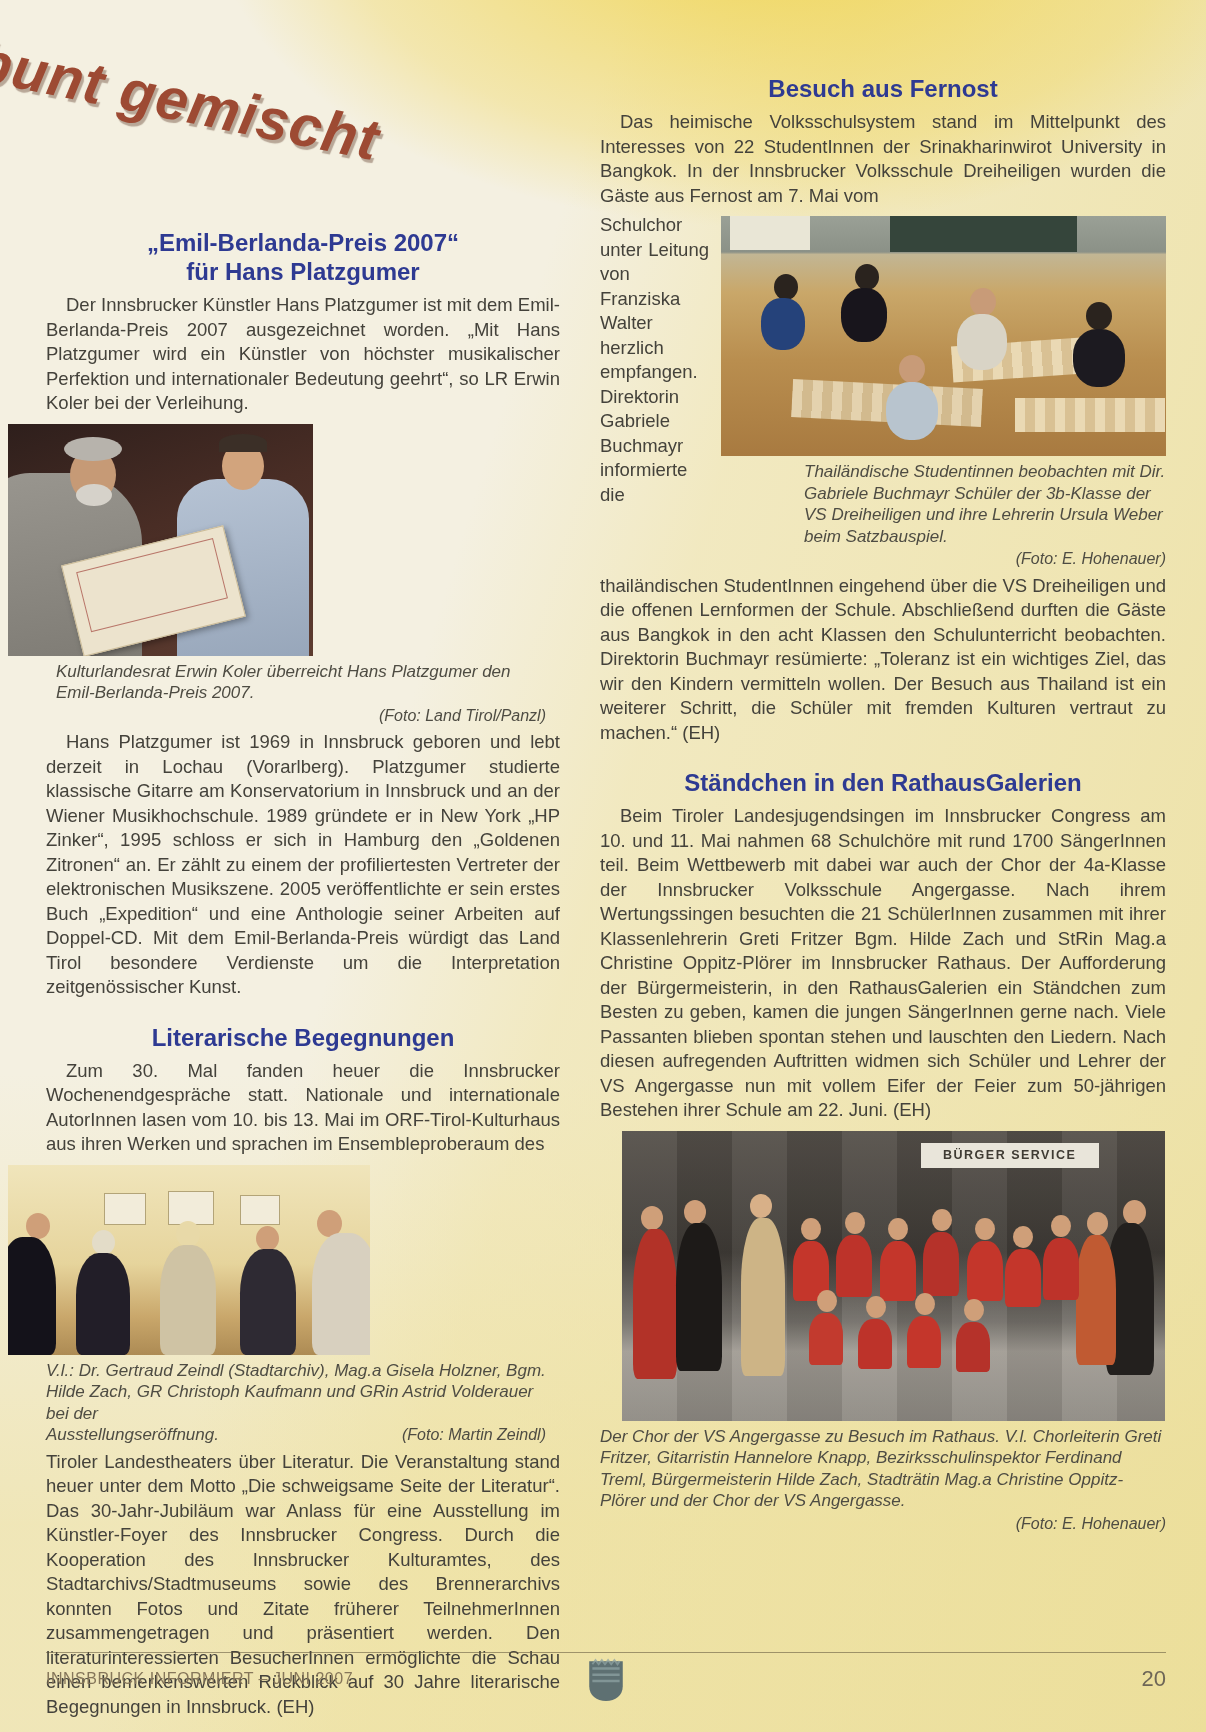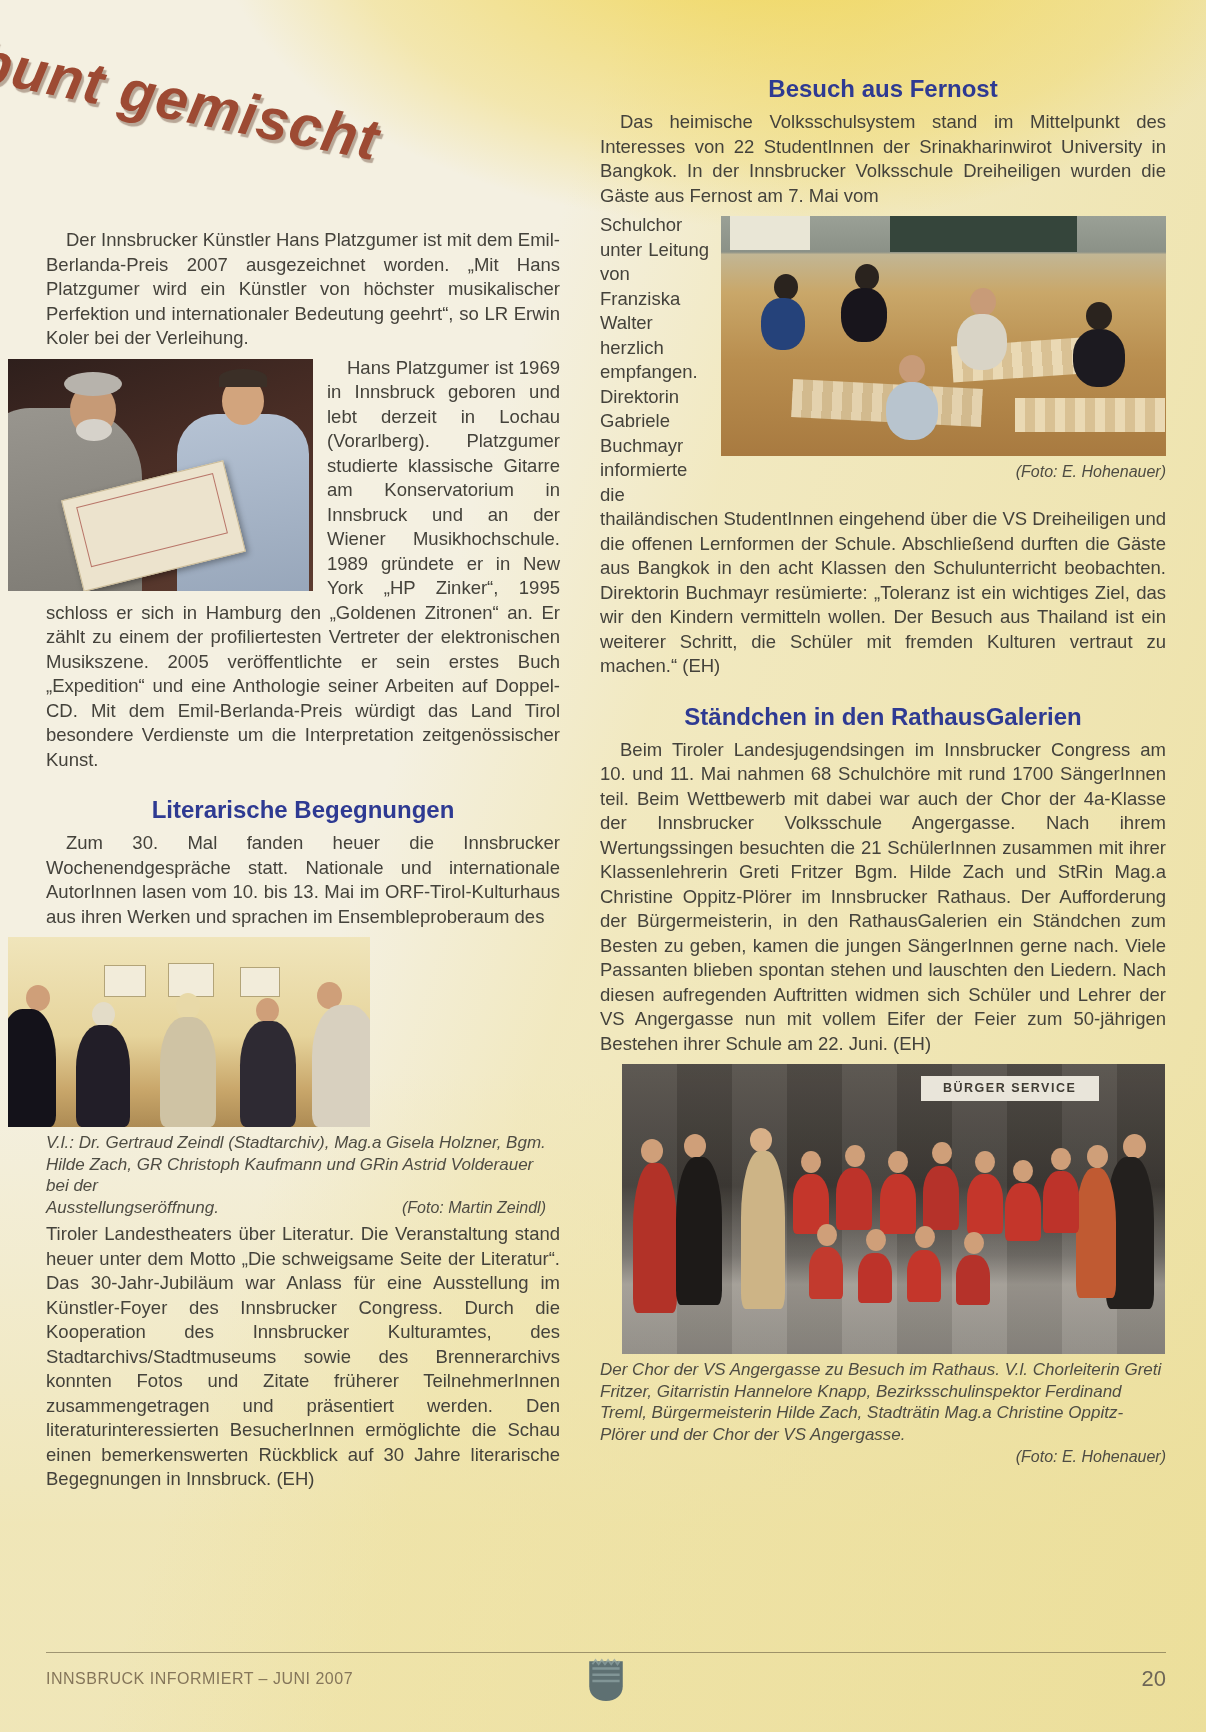--- a/index.html
+++ b/index.html
@@ -60,36 +60,42 @@
 <body>
 
 <div class="page">
   <div class="bg-wash"></div>
 
   <div class="logo">bunt gemischt</div>
 
   <div class="col col-left">
 
     <section>
+      <h2>
+        <span>„Emil-Berlanda-Preis 2007“</span><br>
+        <span>für Hans Platzgumer</span>
+      </h2>
       <p class="body indent">Der Innsbrucker Künstler Hans Platzgumer ist mit dem Emil-Berlanda-Preis 2007 ausgezeichnet worden. „Mit Hans Platzgumer wird ein Künstler von höchster musikalischer Perfektion und internationaler Bedeutung geehrt“, so LR Erwin Koler bei der Verleihung.</p>
 
       <figure class="fl bleed">
         <div class="photo photo-award">
           <div class="ph-fig" style="left:-28px;bottom:-22px;width:162px;height:205px;background:linear-gradient(170deg,#99968f,#7c7972);border-radius:50px 70px 0 0;"></div>
           <div class="ph-head" style="left:62px;top:24px;width:46px;height:54px;background:#c69a76;"></div>
           <div class="ph-head" style="left:56px;top:13px;width:58px;height:24px;background:#b7b3ac;"></div>
           <div class="ph-head" style="left:68px;top:60px;width:36px;height:22px;background:#d6d2ca;"></div>
           <div class="ph-fig" style="right:4px;bottom:-18px;width:132px;height:195px;background:linear-gradient(170deg,#b6c3d4,#95a4b8);border-radius:40px 40px 0 0;"></div>
           <div class="ph-head" style="right:49px;top:18px;width:42px;height:48px;background:#d2a47d;"></div>
           <div class="ph-head" style="right:46px;top:10px;width:48px;height:18px;background:#3b2f27;border-radius:50% 50% 0 0;"></div>
           <div style="position:absolute;left:62px;top:120px;width:165px;height:92px;background:#ece3cd;border:1px solid #cbbb97;transform:rotate(-14deg);box-shadow:2px 3px 6px rgba(0,0,0,0.35);">
             <div style="margin:9px 12px;height:60px;border:1px solid #9c3b33;opacity:.65;"></div>
           </div>
         </div>
         <figcaption class="cap-ind">
+          <div>Kulturlandesrat Erwin Koler überreicht Hans Platzgumer den Emil-Berlanda-Preis 2007.</div>
+          <div class="credit">(Foto: Land Tirol/Panzl)</div>
         </figcaption>
       </figure>
       <p class="body indent">Hans Platzgumer ist 1969 in Innsbruck geboren und lebt derzeit in Lochau (Vorarlberg). Platzgumer studierte klassische Gitarre am Konservatorium in Innsbruck und an der Wiener Musikhochschule. 1989 gründete er in New York „HP Zinker“, 1995 schloss er sich in Hamburg den „Goldenen Zitronen“ an. Er zählt zu einem der profiliertesten Vertreter der elektronischen Musikszene. 2005 veröffentlichte er sein erstes Buch „Expedition“ und eine Anthologie seiner Arbeiten auf Doppel-CD. Mit dem Emil-Berlanda-Preis würdigt das Land Tirol besondere Verdienste um die Interpretation zeitgenössischer Kunst.</p>
       <div class="clear"></div>
     </section>
 
     <section>
       <h2 class="mt">Literarische Begegnungen</h2>
       <p class="body indent">Zum 30. Mal fanden heuer die Innsbrucker Wochenendgespräche statt. Nationale und internationale AutorInnen lasen vom 10. bis 13. Mai im ORF-Tirol-Kulturhaus aus ihren Werken und sprachen im Ensembleproberaum des</p>
 
@@ -140,20 +146,21 @@
           <div class="ph-head" style="left:30%;top:20%;width:24px;height:26px;background:#2a231e;"></div>
           <div class="ph-fig" style="left:27%;top:30%;width:46px;height:54px;background:#18151c;border-radius:45%;"></div>
           <div class="ph-head" style="left:56%;top:30%;width:26px;height:28px;background:#c89b78;"></div>
           <div class="ph-fig" style="left:53%;top:41%;width:50px;height:56px;background:#d9d4c6;border-radius:45%;"></div>
           <div class="ph-head" style="left:82%;top:36%;width:26px;height:28px;background:#2a231e;"></div>
           <div class="ph-fig" style="left:79%;top:47%;width:52px;height:58px;background:#1c1a20;border-radius:45%;"></div>
           <div class="ph-head" style="left:40%;top:58%;width:26px;height:28px;background:#c89b78;"></div>
           <div class="ph-fig" style="left:37%;top:69%;width:52px;height:58px;background:#b8c4ce;border-radius:45%;"></div>
         </div>
         <figcaption class="cap-right">
+          <div>Thailändische Studentinnen beobachten mit Dir. Gabriele Buchmayr Schüler der 3b-Klasse der VS Dreiheiligen und ihre Lehrerin Ursula Weber beim Satzbauspiel.</div>
           <div class="credit">(Foto: E. Hohenauer)</div>
         </figcaption>
       </figure>
       <p class="body">Schulchor unter Leitung von Franziska Walter herzlich empfangen. Direktorin Gabriele Buchmayr informierte die thailändischen StudentInnen eingehend über die VS Dreiheiligen und die offenen Lernformen der Schule. Abschließend durften die Gäste aus Bangkok in den acht Klassen den Schulunterricht beobachten. Direktorin Buchmayr resümierte: „Toleranz ist ein wichtiges Ziel, das wir den Kindern vermitteln wollen. Der Besuch aus Thailand ist ein weiterer Schritt, die Schüler mit fremden Kulturen vertraut zu machen.“ (EH)</p>
       <div class="clear"></div>
     </section>
 
     <section>
       <h2 class="mt">Ständchen in den RathausGalerien</h2>
       <p class="body indent">Beim Tiroler Landesjugendsingen im Innsbrucker Congress am 10. und 11. Mai nahmen 68 Schulchöre mit rund 1700 SängerInnen teil. Beim Wettbewerb mit dabei war auch der Chor der 4a-Klasse der Innsbrucker Volksschule Angergasse. Nach ihrem Wertungssingen besuchten die 21 SchülerInnen zusammen mit ihrer Klassenlehrerin Greti Fritzer Bgm. Hilde Zach und StRin Mag.a Christine Oppitz-Plörer im Innsbrucker Rathaus. Der Aufforderung der Bürgermeisterin, in den RathausGalerien ein Ständchen zum Besten zu geben, kamen die jungen SängerInnen gerne nach. Viele Passanten blieben spontan stehen und lauschten den Liedern. Nach diesen aufregenden Auftritten widmen sich Schüler und Lehrer der VS Angergasse nun mit vollem Eifer der Feier zum 50-jährigen Bestehen ihrer Schule am 22. Juni. (EH)</p>

